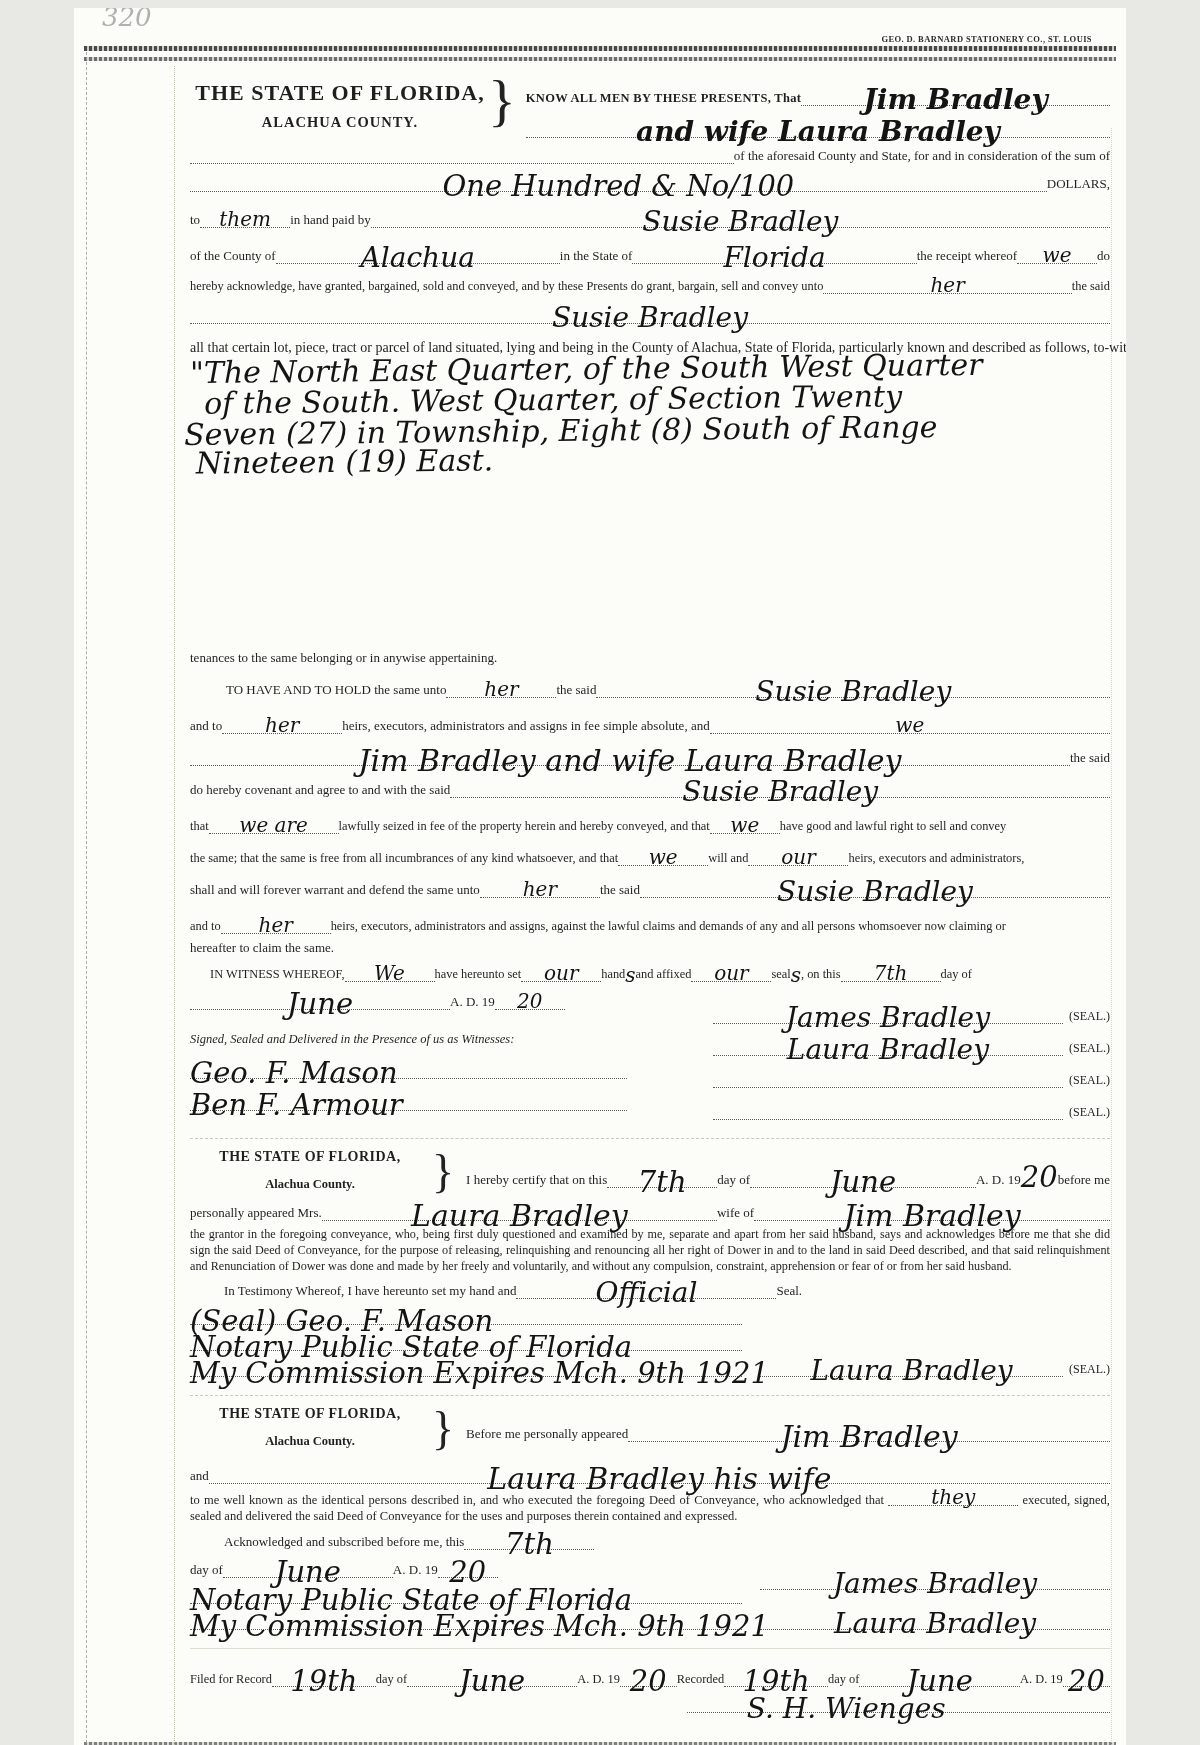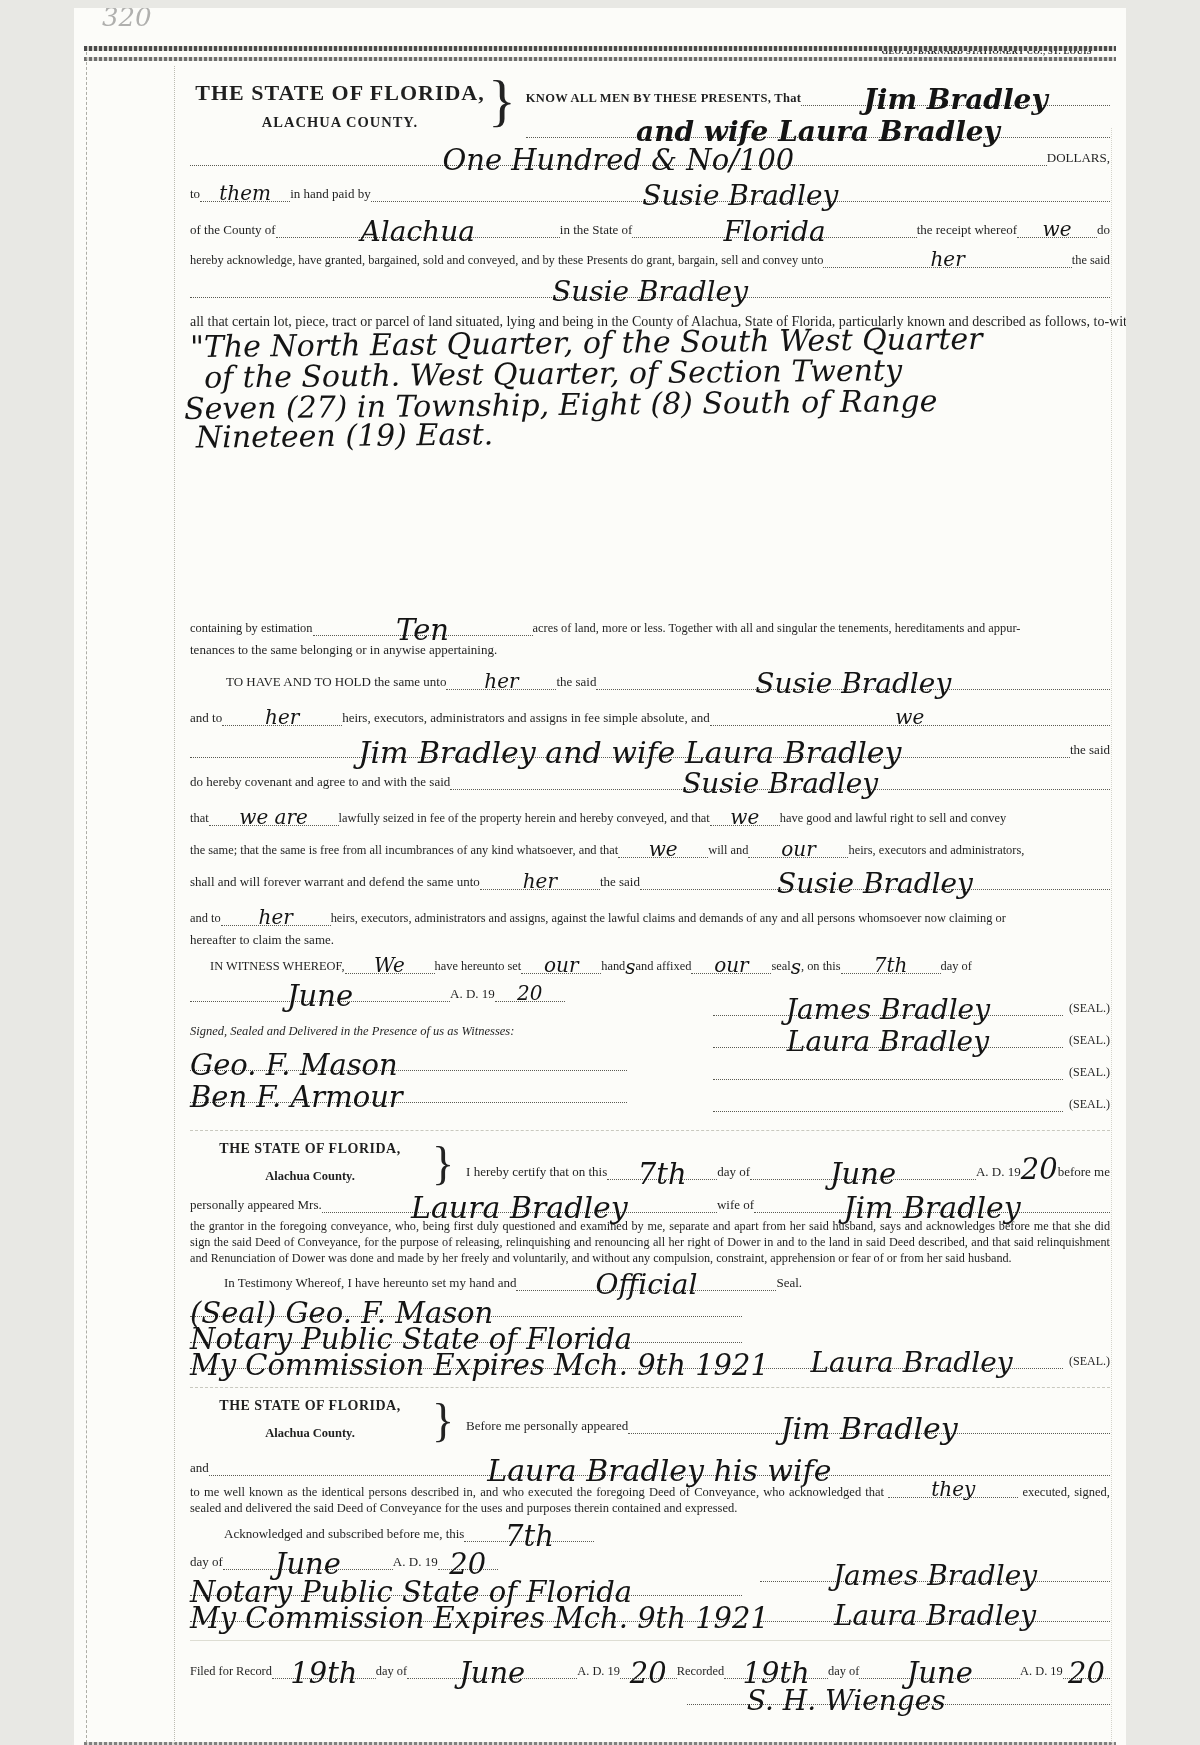--- a/index.html
+++ b/index.html
@@ -1,21 +1,21 @@
 <!DOCTYPE html>
 <html><head>
 <meta charset="utf-8">
 <style>
   html,body{margin:0;padding:0;background:#e8e8e4;}
   .doc{position:relative;width:1052px;height:1745px;background:#fcfcf9;margin:8px auto;
        font-family:"Liberation Serif",serif;color:#1f1f1f;overflow:hidden;}
   
   .corner-mark{position:absolute;top:-6px;left:28px;font-size:26px;color:#555;opacity:.45;
        font-family:"DejaVu Serif",serif;font-style:italic;}
-  .stationer{position:absolute;top:38px;right:34px;font-size:8.5px;font-weight:bold;
+  .stationer{position:absolute;top:26px;right:34px;font-size:8.5px;font-weight:bold;
        letter-spacing:.4px;color:#2c2c2c;}
   .rule-band{position:absolute;left:10px;right:10px;height:5px;
        background:repeating-linear-gradient(90deg,#4a4a4a 0 3px,#cfcfc9 3px 5px);}
   .rb-top1{top:38px;}
   .rb-top2{top:49px;height:4px;opacity:.8;}
   .rb-bottom{bottom:6px;opacity:.7;}
   .vline{position:absolute;top:44px;bottom:0;width:0;}
   .vl-outer{left:12px;border-left:1px dashed #9a9a92;opacity:.8;}
   .vl-inner{left:100px;top:58px;border-left:1px dotted #b5b5ab;opacity:.9;}
   .vl-right{right:14px;top:120px;border-left:1px dotted #c4c4ba;opacity:.7;}
@@ -109,20 +109,24 @@
         <div class="fl">
           <span class="printed knowall">KNOW ALL MEN BY THESE PRESENTS, That</span>
           <span class="blank grow"><span class="hw hw-lg">Jim Bradley</span></span>
         </div>
         <div class="fl mt14">
           <span class="blank grow"><span class="hw hw-lg">and wife Laura Bradley</span></span>
         </div>
       </div>
     </div>
 
+    <div class="fl mt8">
+      <span class="blank grow"></span>
+      <span class="printed">of the aforesaid County and State, for and in consideration of the sum of</span>
+    </div>
 
     <div class="fl mt10">
       <span class="blank grow"><span class="hw hw-md">One Hundred &amp; No/100</span></span>
       <span class="printed">DOLLARS,</span>
     </div>
 
     <div class="fl mt18">
       <span class="printed">to</span>
       <span class="blank w90"><span class="hw hw-sm">them</span></span>
       <span class="printed">in hand paid by</span>
@@ -155,25 +159,20 @@
 
     <div>
       <div class="hw hw-xl desc-line">"The North East Quarter, of the South West Quarter</div>
       <div class="hw hw-xl desc-line desc-l2">of the South. West Quarter, of Section Twenty</div>
       <div class="hw hw-xl desc-line desc-l3">Seven (27) in Township, Eight (8) South of Range</div>
       <div class="hw hw-xl desc-line desc-l4">Nineteen (19) East.</div>
     </div>
 
     <div class="spacer-tall"></div>
 
-    <div class="fl tight">
-      <span class="printed">containing by estimation</span>
-      <span class="blank w220"><span class="hw hw-md">Ten</span></span>
-      <span class="printed">acres of land, more or less.  Together with all and singular the tenements, hereditaments and appur-</span>
-    </div>
     <div class="printed mt6" style="white-space:normal;">tenances to the same belonging or in anywise appertaining.</div>
 
     <div class="fl mt14">
       <span style="width:36px;"></span>
       <span class="printed">TO HAVE AND TO HOLD the same unto</span>
       <span class="blank w110"><span class="hw hw-sm">her</span></span>
       <span class="printed">the said</span>
       <span class="blank grow"><span class="hw hw-lg">Susie Bradley</span></span>
     </div>
 

